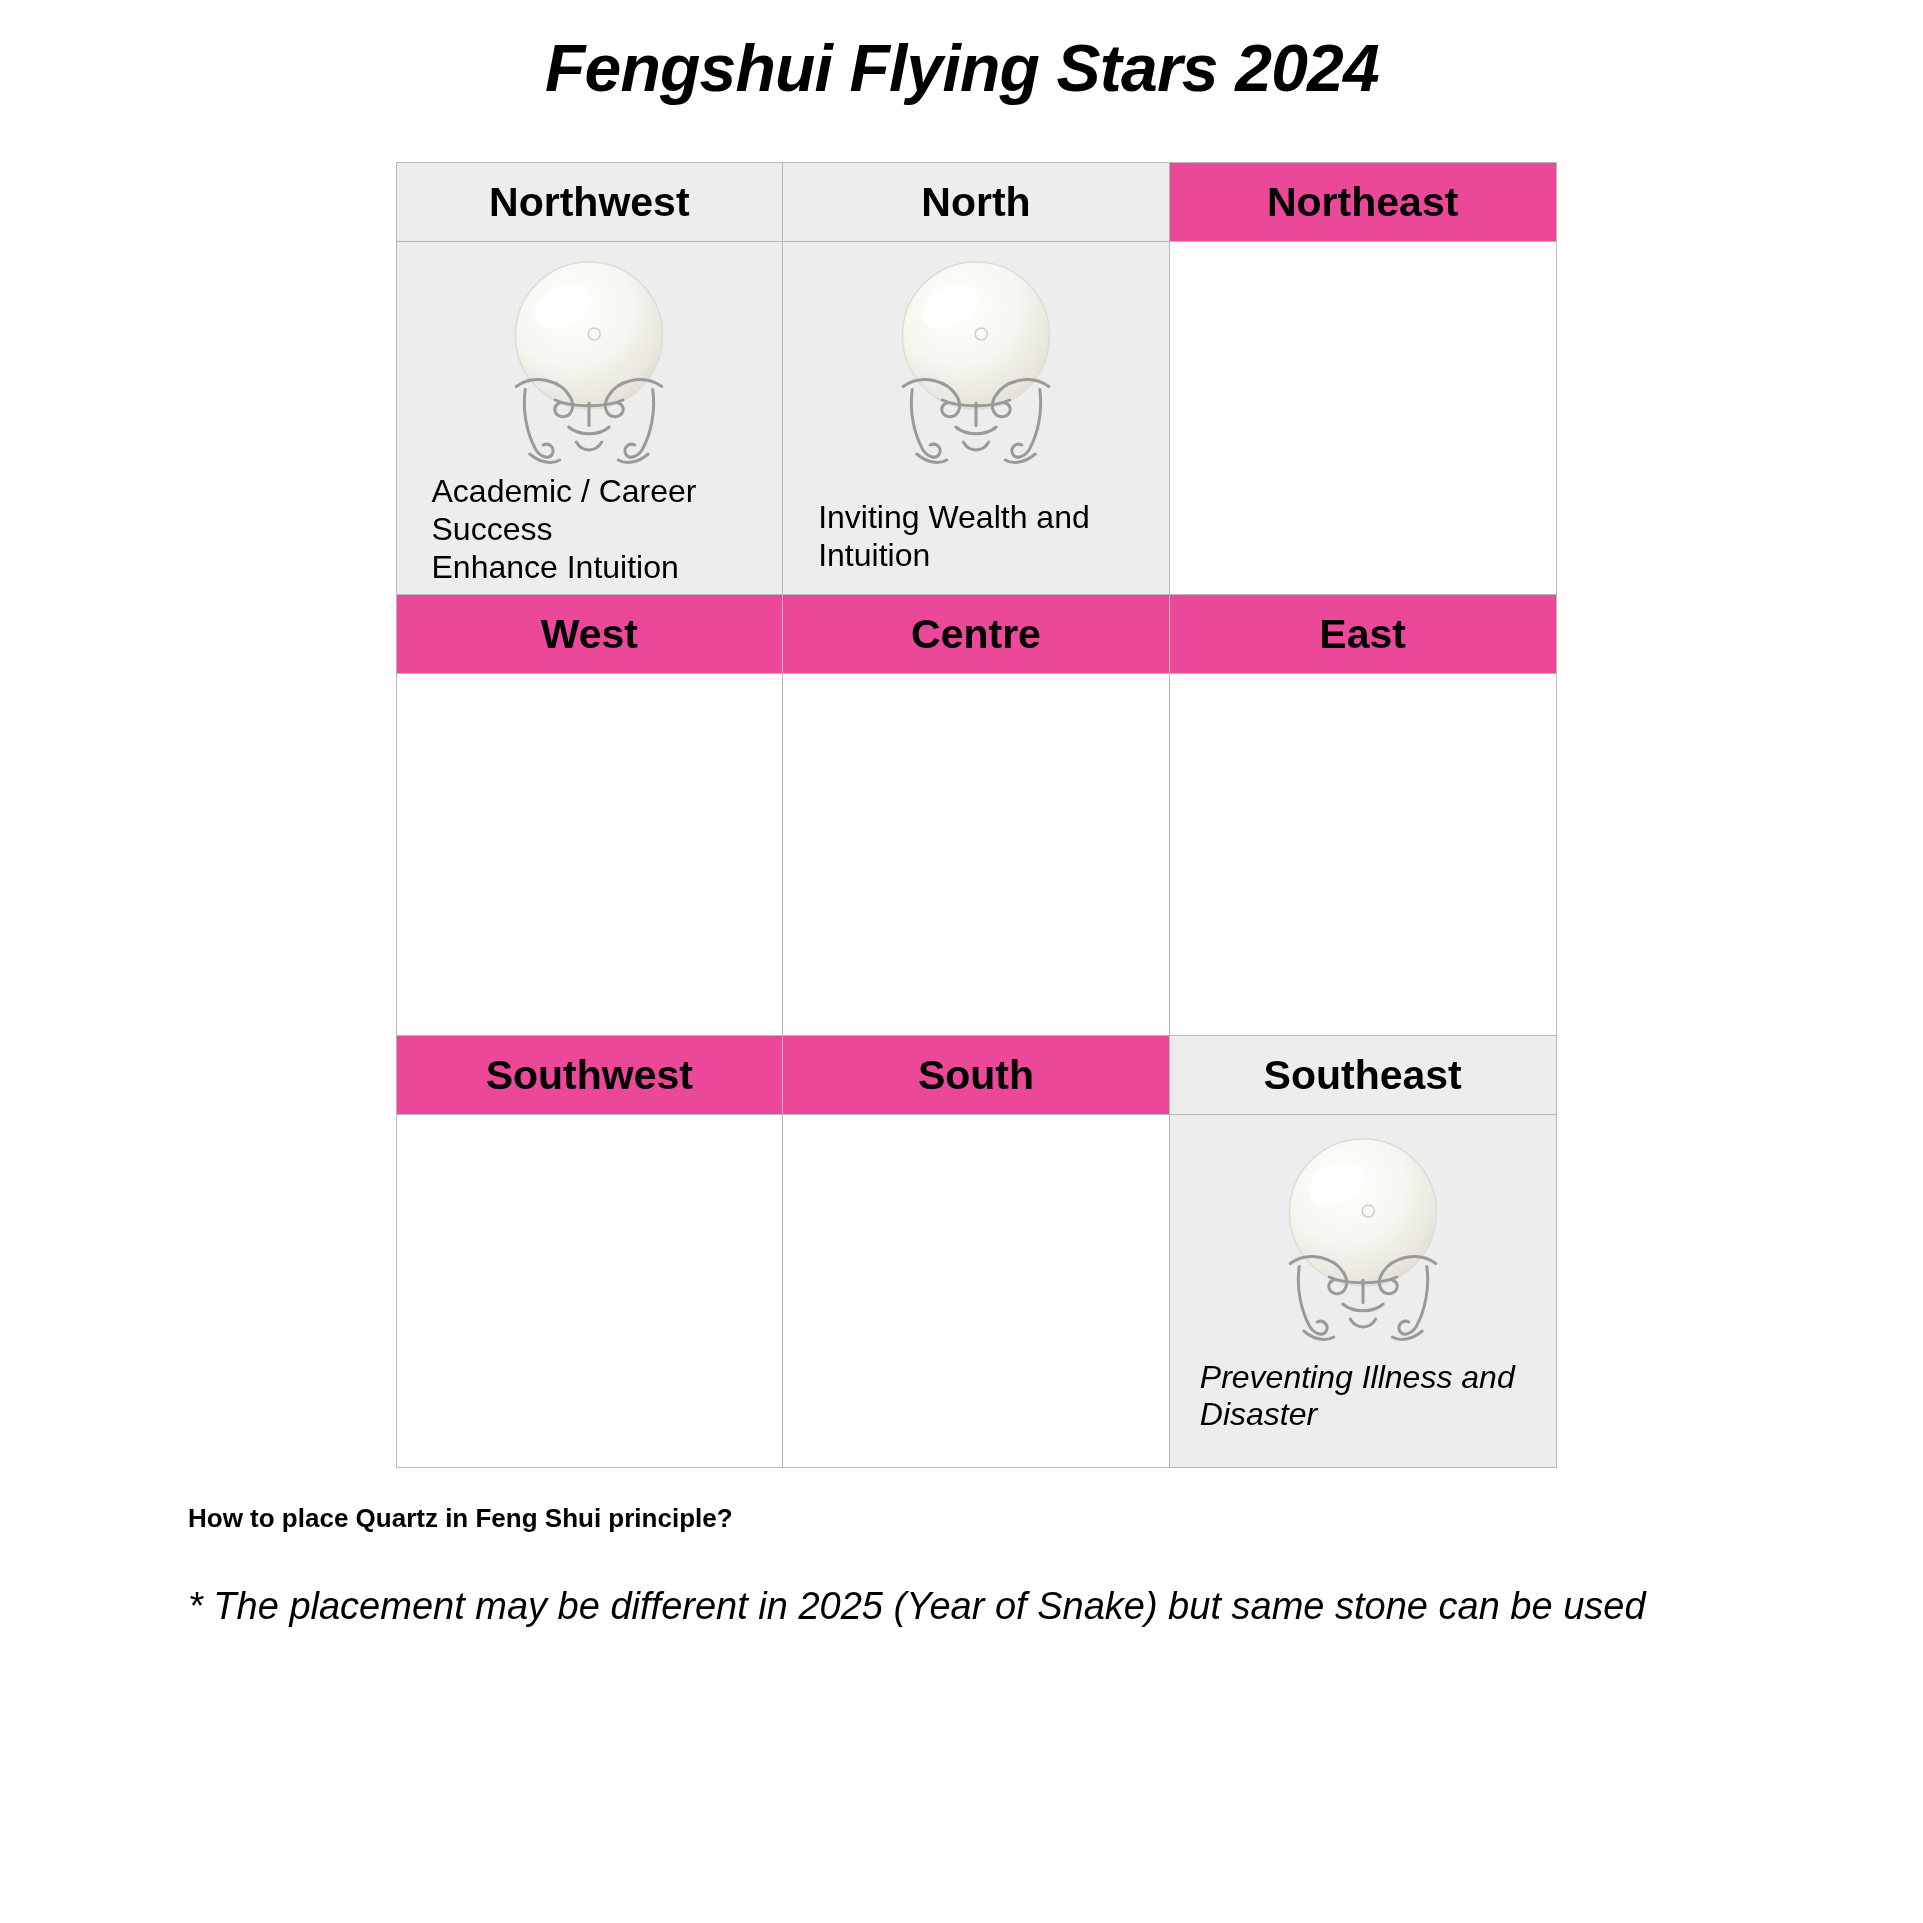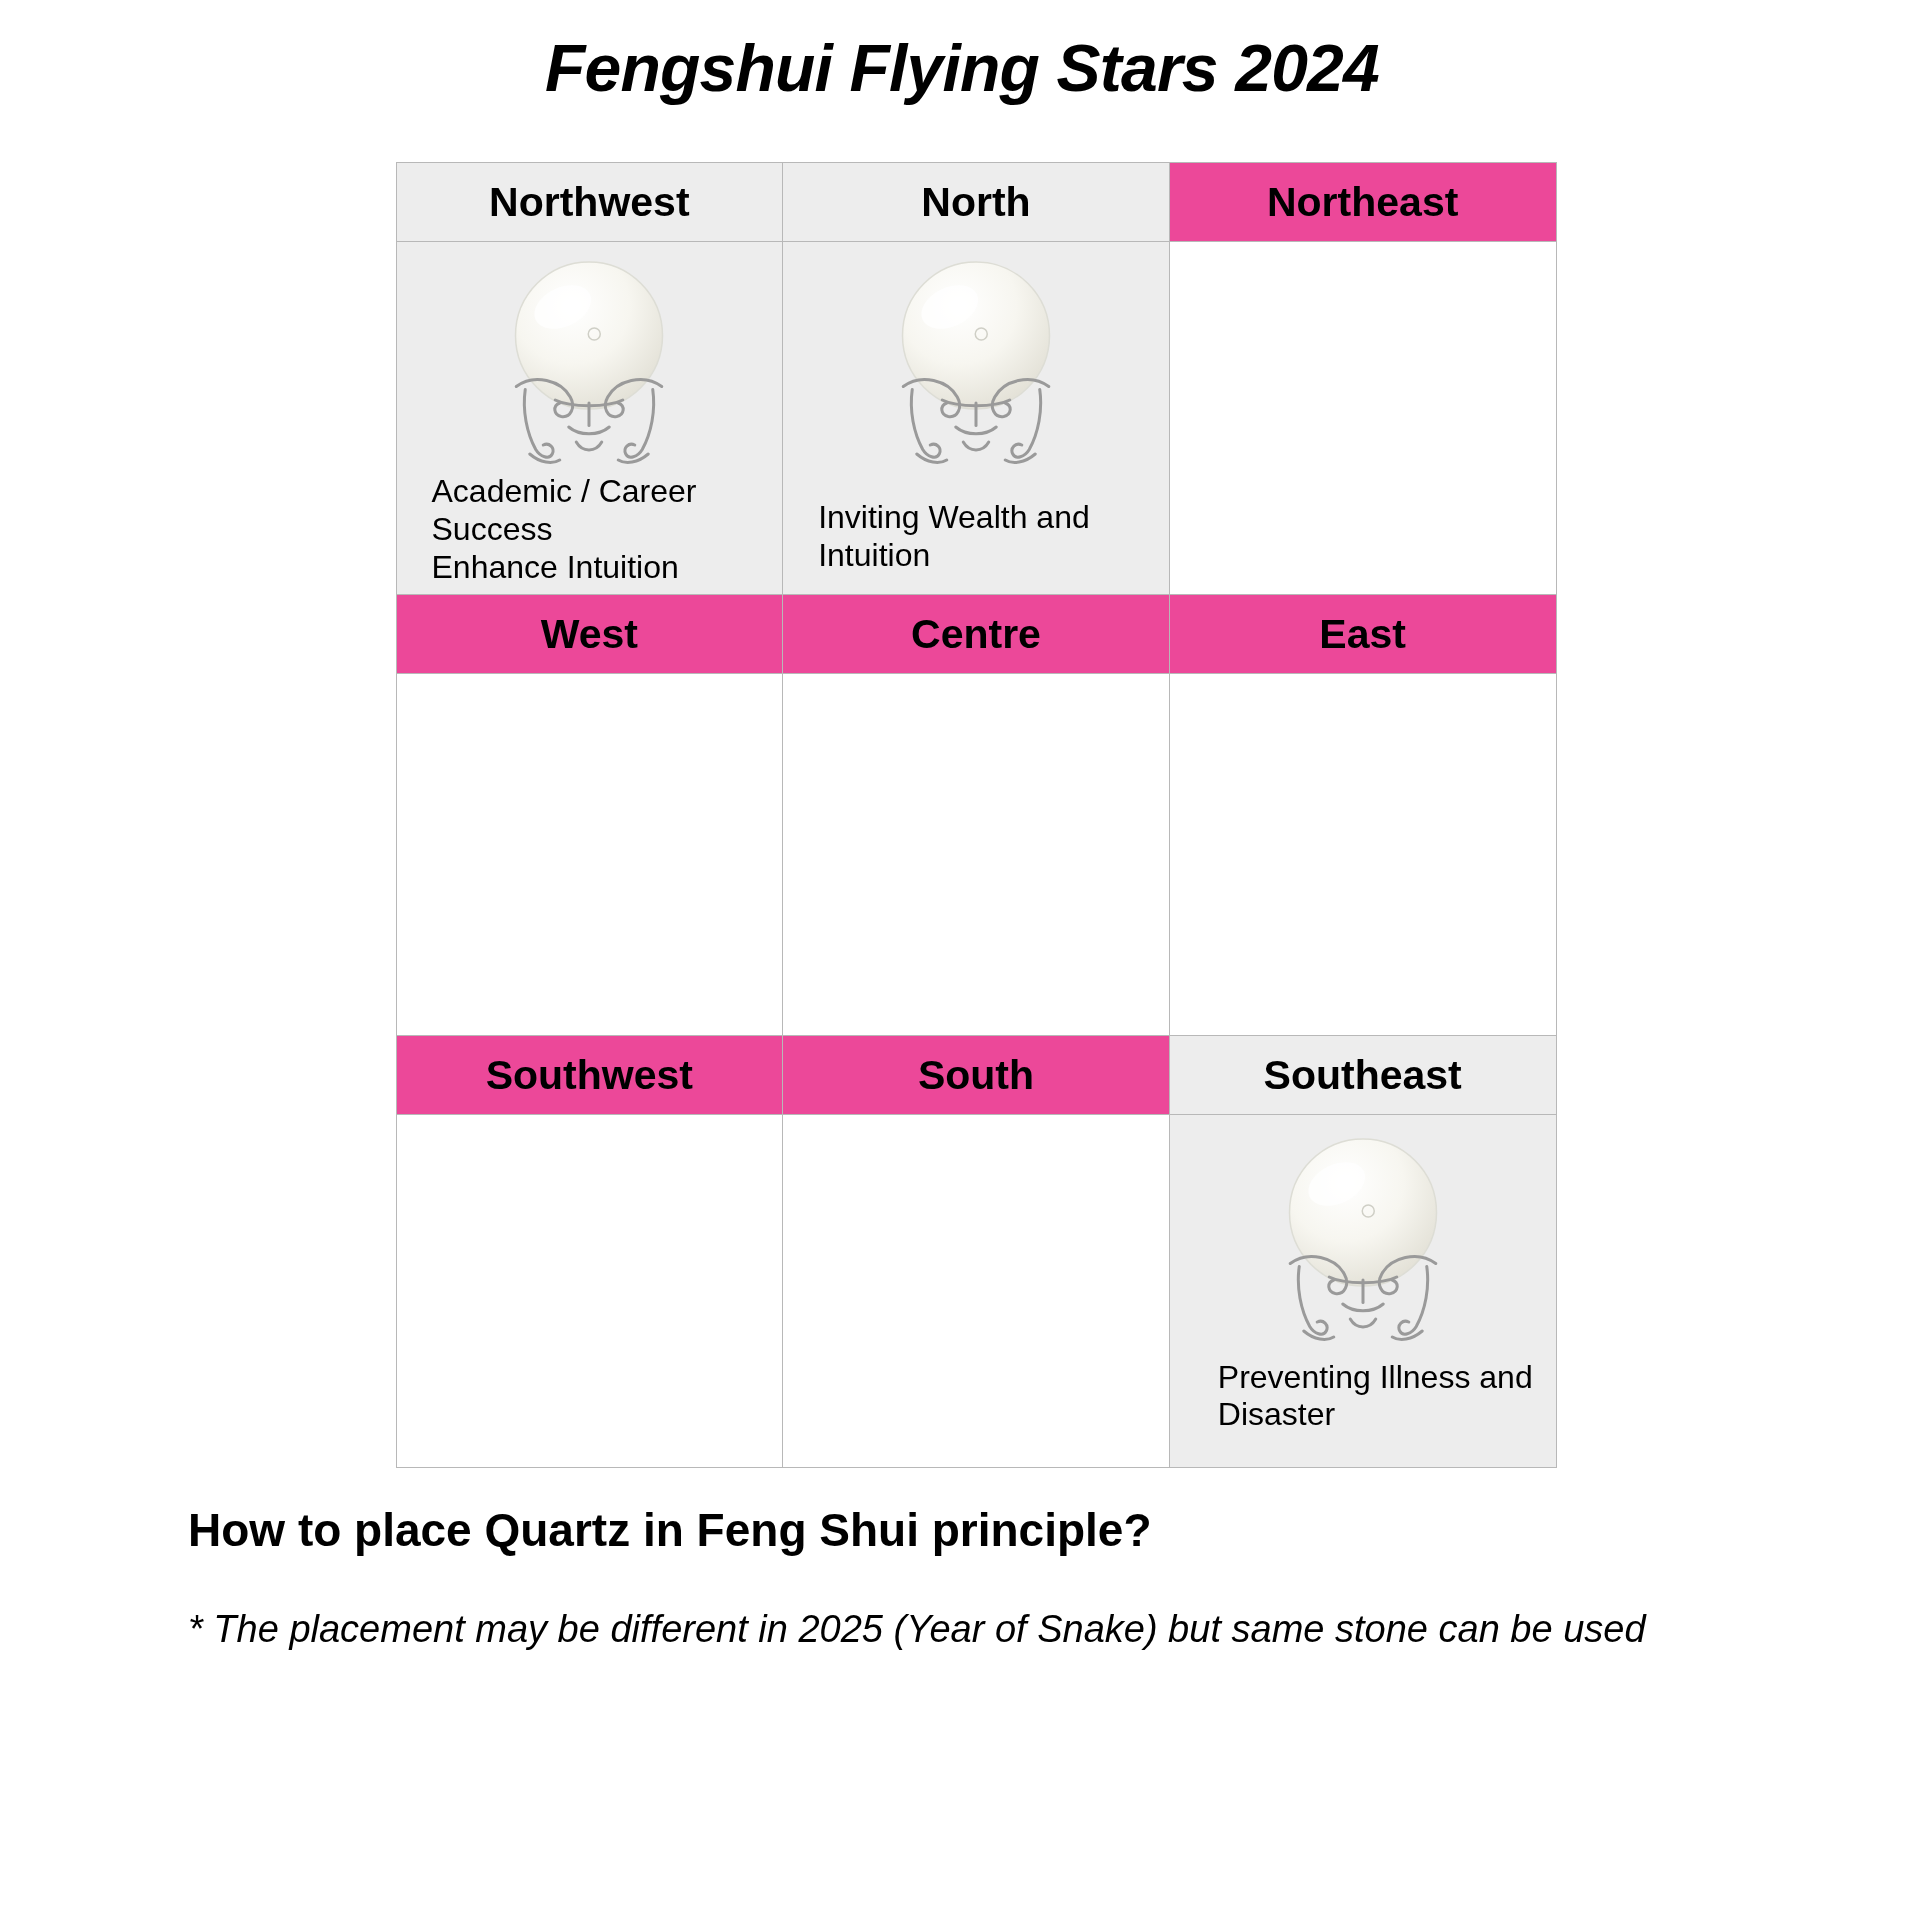--- a/index.html
+++ b/index.html
@@ -86,28 +86,28 @@
   .caption {
     position: absolute;
     left: 19.5px;
     right: 12px;
     font-size: 32px;
     line-height: 1.18;
     color: #000;
   }
   .caption.nw { bottom: 7.5px; left: 35px; }
   .caption.n  { bottom: 19.5px; left: 35px; }
-  .caption.se { bottom: 33px; left: 48px; }
+  .caption.se { bottom: 33px; left: 30px; font-style: italic; }
 
   .howto {
     margin: 35px 0 0 188px;
     width: 1556px;
   }
   .howto h2 {
-    font-size: 46px;
+    font-size: 26px;
     font-weight: bold;
     margin: 0 0 3px 0;
     padding: 0;
   }
   ol.steps {
     margin: 0;
     padding-left: 56px;
     font-size: 38px;
     line-height: 1.32;
   }

